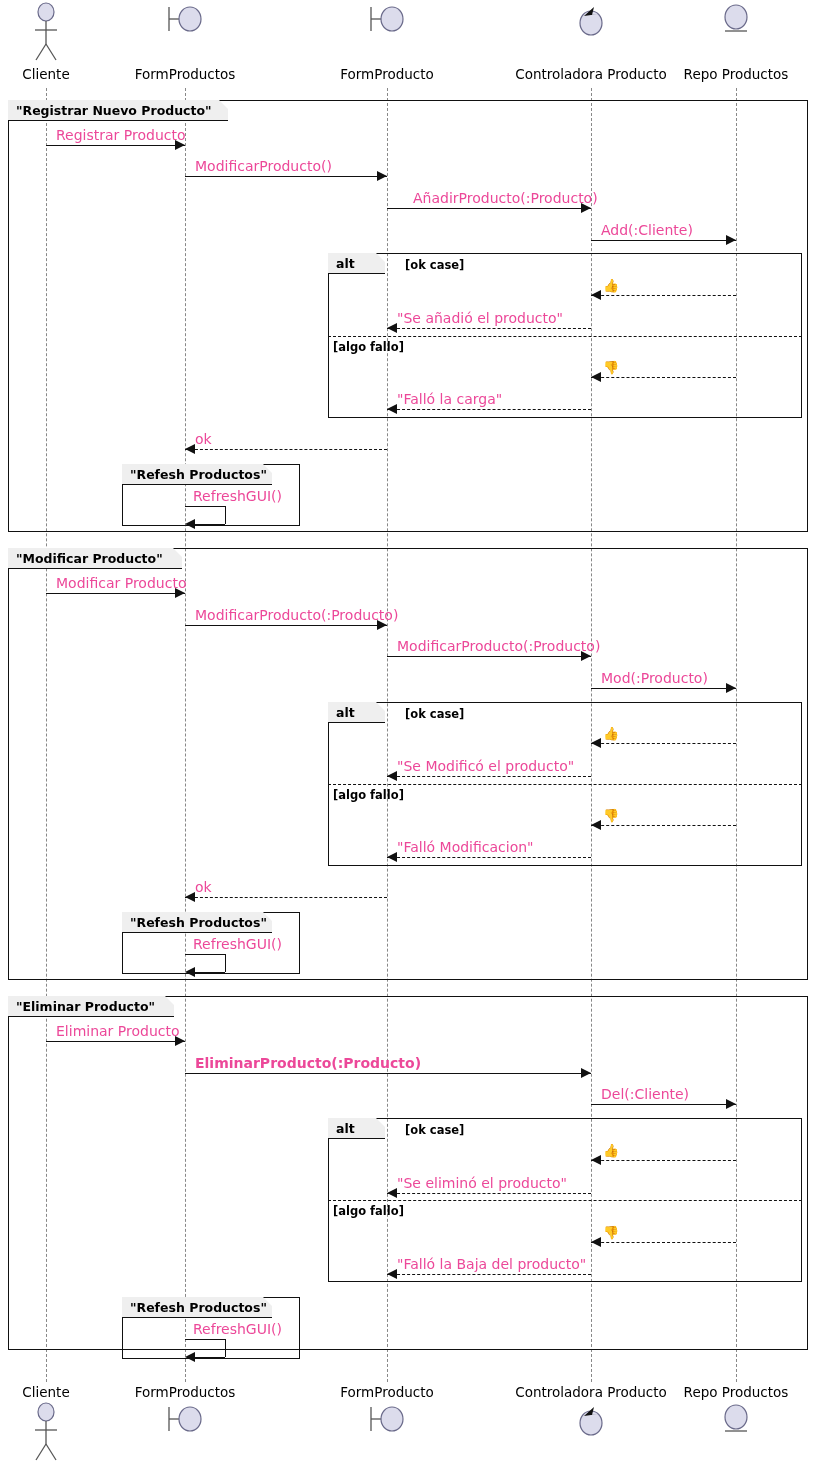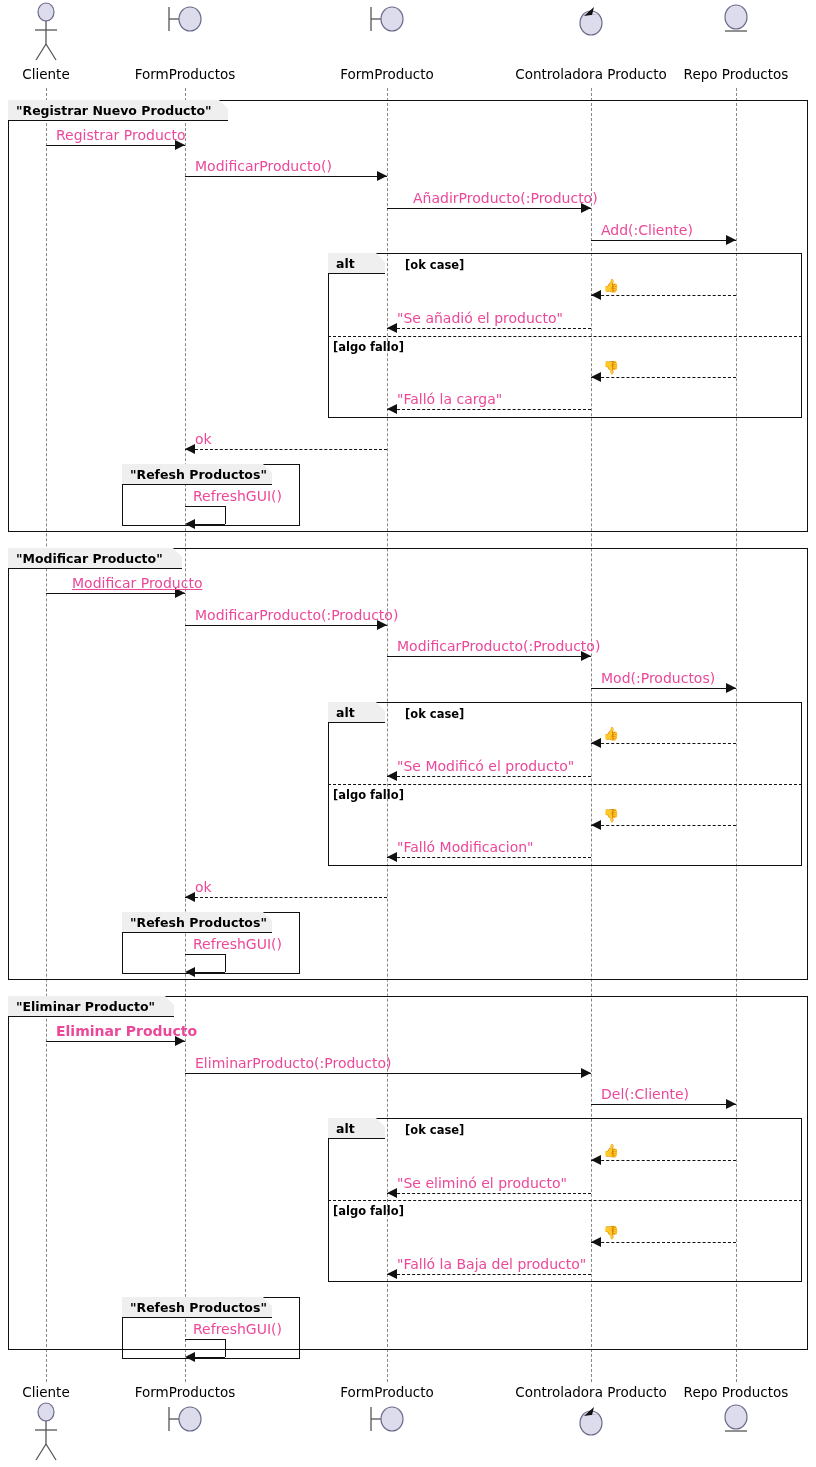--- a/index.html
+++ b/index.html
@@ -218,30 +218,30 @@
     <div class="msg-line dashed" style="left: 185px; top: 449px; width: 202px;"></div>
     <div class="abs ah-left" style="top: 444px; left: 185px;"></div>
     <div class="msg-label" style="top: 432px; left: 195px;">ok</div>
     <div class="abs" style="left: 185px; top: 506px; width: 40px; border-top: 1.4px solid rgb(17, 17, 17);"></div>
     <div class="abs" style="left: 225px; top: 506px; height: 18px; border-left: 1.4px solid rgb(17, 17, 17);"></div>
     <div class="abs" style="left: 193px; top: 524px; width: 32px; border-top: 1.4px solid rgb(17, 17, 17);"></div>
     <div class="abs ah-left" style="left: 185px; top: 519px;"></div>
     <div class="msg-label" style="left: 193px; top: 489px;">RefreshGUI()</div>
     <div class="msg-line" style="left: 46px; top: 593px; width: 139px;"></div>
     <div class="abs ah-right" style="top: 588px; left: 175px;"></div>
-    <div class="msg-label" style="top: 576px; left: 72px; text-decoration: underline;">Modificar Producto</div>
+    <div class="msg-label" style="top: 576px; left: 56px;">Modificar Producto</div>
     <div class="msg-line" style="left: 185px; top: 625px; width: 202px;"></div>
     <div class="abs ah-right" style="top: 620px; left: 377px;"></div>
     <div class="msg-label" style="top: 608px; left: 195px;">ModificarProducto(:Producto)</div>
     <div class="msg-line" style="left: 387px; top: 656px; width: 204px;"></div>
     <div class="abs ah-right" style="top: 651px; left: 581px;"></div>
     <div class="msg-label" style="top: 639px; left: 397px;">ModificarProducto(:Producto)</div>
     <div class="msg-line" style="left: 591px; top: 688px; width: 145px;"></div>
     <div class="abs ah-right" style="top: 683px; left: 726px;"></div>
-    <div class="msg-label" style="top: 671px; left: 601px;">Mod(:Productos)</div>
+    <div class="msg-label" style="top: 671px; left: 601px;">Mod(:Producto)</div>
     <div class="msg-line dashed" style="left: 591px; top: 743px; width: 145px;"></div>
     <div class="abs ah-left" style="top: 738px; left: 591px;"></div>
     <div class="glyph" style="left: 603px; top: 727px;">👍</div>
     <div class="msg-line dashed" style="left: 387px; top: 776px; width: 204px;"></div>
     <div class="abs ah-left" style="top: 771px; left: 387px;"></div>
     <div class="msg-label" style="top: 759px; left: 397px;">"Se Modificó el producto"</div>
     <div class="msg-line dashed" style="left: 591px; top: 825px; width: 145px;"></div>
     <div class="abs ah-left" style="top: 820px; left: 591px;"></div>
     <div class="glyph" style="left: 603px; top: 809px;">👎</div>
     <div class="msg-line dashed" style="left: 387px; top: 857px; width: 204px;"></div>
@@ -250,24 +250,24 @@
     <div class="msg-line dashed" style="left: 185px; top: 897px; width: 202px;"></div>
     <div class="abs ah-left" style="top: 892px; left: 185px;"></div>
     <div class="msg-label" style="top: 880px; left: 195px;">ok</div>
     <div class="abs" style="left: 185px; top: 954px; width: 40px; border-top: 1.4px solid rgb(17, 17, 17);"></div>
     <div class="abs" style="left: 225px; top: 954px; height: 18px; border-left: 1.4px solid rgb(17, 17, 17);"></div>
     <div class="abs" style="left: 193px; top: 972px; width: 32px; border-top: 1.4px solid rgb(17, 17, 17);"></div>
     <div class="abs ah-left" style="left: 185px; top: 967px;"></div>
     <div class="msg-label" style="left: 193px; top: 937px;">RefreshGUI()</div>
     <div class="msg-line" style="left: 46px; top: 1041px; width: 139px;"></div>
     <div class="abs ah-right" style="top: 1036px; left: 175px;"></div>
-    <div class="msg-label" style="top: 1024px; left: 56px; font-weight: bold;">Eliminar Producto</div>
+    <div class="msg-label" style="top: 1024px; left: 56px;">Eliminar Producto</div>
     <div class="msg-line" style="left: 185px; top: 1073px; width: 406px;"></div>
     <div class="abs ah-right" style="top: 1068px; left: 581px;"></div>
-    <div class="msg-label" style="top: 1056px; left: 195px;">EliminarProducto(:Producto)</div>
+    <div class="msg-label" style="top: 1056px; left: 195px; font-weight: bold;">EliminarProducto(:Producto)</div>
     <div class="msg-line" style="left: 591px; top: 1104px; width: 145px;"></div>
     <div class="abs ah-right" style="top: 1099px; left: 726px;"></div>
     <div class="msg-label" style="top: 1087px; left: 601px;">Del(:Cliente)</div>
     <div class="msg-line dashed" style="left: 591px; top: 1160px; width: 145px;"></div>
     <div class="abs ah-left" style="top: 1155px; left: 591px;"></div>
     <div class="glyph" style="left: 603px; top: 1144px;">👍</div>
     <div class="msg-line dashed" style="left: 387px; top: 1193px; width: 204px;"></div>
     <div class="abs ah-left" style="top: 1188px; left: 387px;"></div>
     <div class="msg-label" style="top: 1176px; left: 397px;">"Se eliminó el producto"</div>
     <div class="msg-line dashed" style="left: 591px; top: 1242px; width: 145px;"></div>

